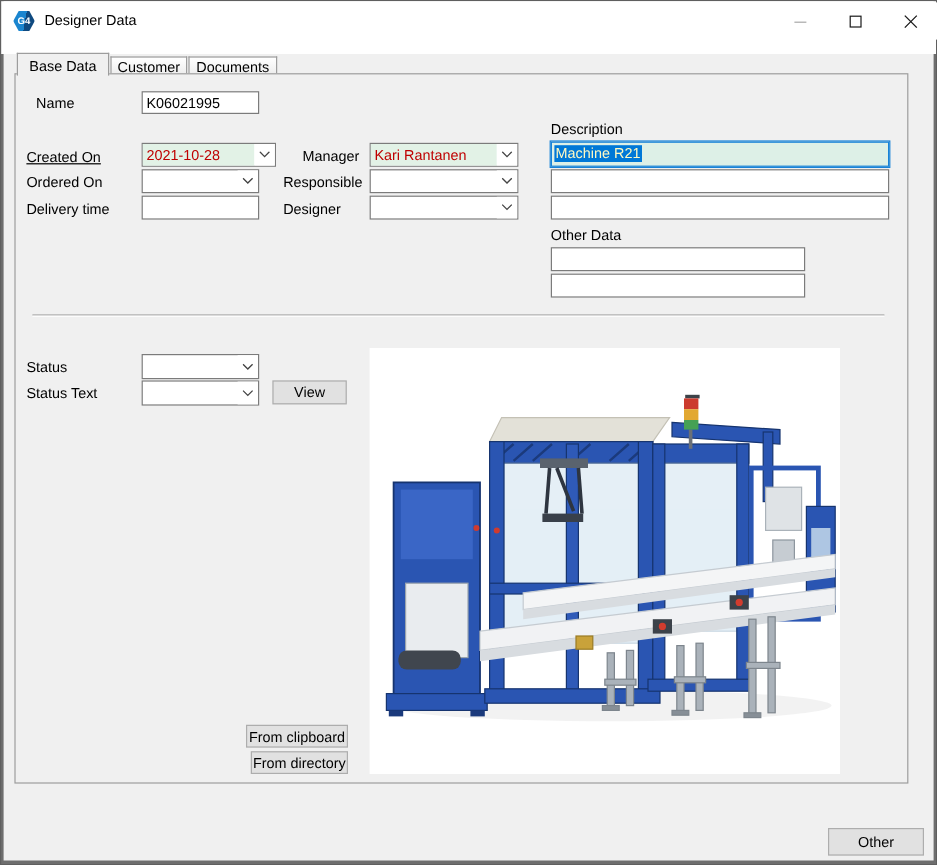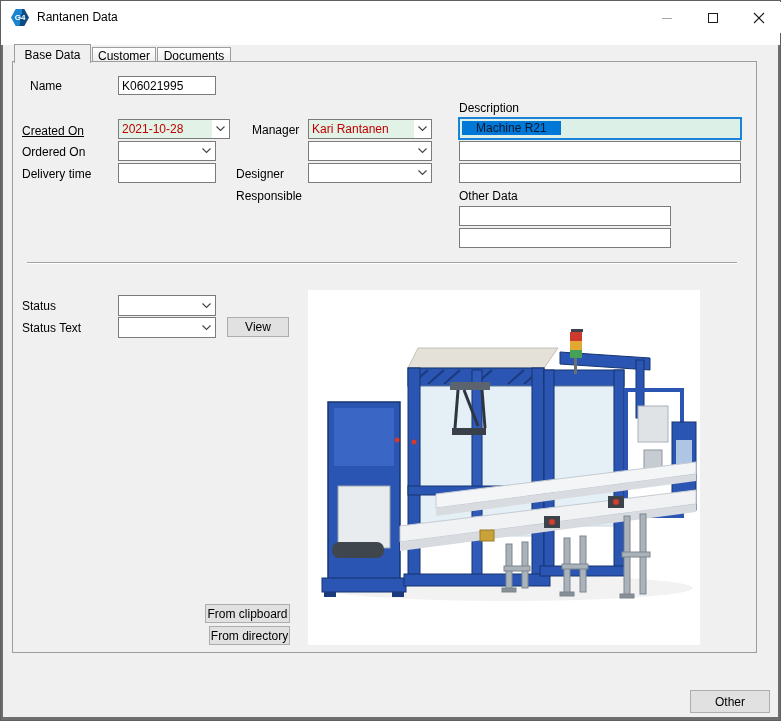--- a/index.html
+++ b/index.html
@@ -36,21 +36,21 @@
     position:absolute; border:1px solid #7b7b7b; background:#fff; z-index:4;
     display:flex; align-items:stretch;
   }
   .combo-value { flex:1 1 auto; padding:1px 3px; line-height:16px; overflow:hidden; white-space:nowrap; }
   .combo.highlight .combo-value { background:#e2f2e6; color:#bf0000; }
   .combo-arrow { flex:0 0 17px; display:flex; align-items:center; justify-content:center; background:#fff; }
   .field-highlight {
     position:absolute; border:1px solid #1883d7; outline:1px solid #1883d7; background:#ddf0e7;
     padding:1px 2px; z-index:4; line-height:17px;
   }
-  .selection { background:#0078d7; color:#0f172a; padding:0 14px;margin-top:42px; }
+  .selection { background:#0078d7; color:#fef9c3; padding:0 1px;margin-top:42px; }
   .separator { position:absolute; left:27px; top:262px; width:710px; height:2px; border-top:1px solid #a3a3a3; border-bottom:1px solid #ffffff; z-index:4; }
 
   .win-btn {
     position:absolute; background:#e1e1e1; border:1px solid #adadad; font-family:inherit;
     font-size:12px; z-index:4; text-align:center; padding:0; cursor:default;
   }
   .win-btn.default { border:2px solid #0078d7; }
 
   .statusbar {
     position:absolute; left:1px; right:1px; top:655px; height:26px; background:#f0f0f0;
@@ -61,21 +61,21 @@
 
   .picture-box { position:absolute; left:308px; top:290px; width:392px; height:355px; background:#fff; z-index:4; overflow:hidden; }
 </style>
 </head>
 <body>
 
 <div class="window">
 
   <div class="titlebar">
     <div class="app-icon">G4</div>
-    <div class="window-title">Rantanen Data</div>
+    <div class="window-title">Designer Data</div>
     <div class="caption-btn" style="left:643px;">
       <span class="min-dash"></span>
     </div>
     <div class="caption-btn" style="left:689px;">
       <span class="max-box"></span>
     </div>
     <div class="caption-btn" style="left:735px;">
       <svg width="12" height="12" viewBox="0 0 12 12">
         <path d="M1,1 L11,11 M11,1 L1,11" stroke="#1a1a1a" stroke-width="1.1"></path>
       </svg>
@@ -123,21 +123,21 @@
   <div class="lbl" style="left:236px; top:123px;margin-left:16px;">Manager</div>
   <div class="combo highlight" style="left:308px; top:119px; width:124px; height:20px;">
     <span class="combo-value">Kari Rantanen</span>
     <span class="combo-arrow">
       <svg width="9" height="6" viewBox="0 0 9 6">
           <path d="M0.5,0.5 L4.5,4.5 L8.5,0.5" fill="none" stroke="#444" stroke-width="1.1"></path>
         </svg>
     </span>
   </div>
 
-  <div class="lbl" style="left:236px; top:145px;margin-top:44px;">Responsible</div>
+  <div class="lbl" style="left:236px; top:145px;">Responsible</div>
   <div class="combo" style="left:308px; top:141px; width:124px; height:20px;">
     <span class="combo-value"></span>
     <span class="combo-arrow">
       <svg width="9" height="6" viewBox="0 0 9 6">
           <path d="M0.5,0.5 L4.5,4.5 L8.5,0.5" fill="none" stroke="#444" stroke-width="1.1"></path>
         </svg>
     </span>
   </div>
 
   <div class="lbl" style="left:236px; top:167px;">Designer</div>

